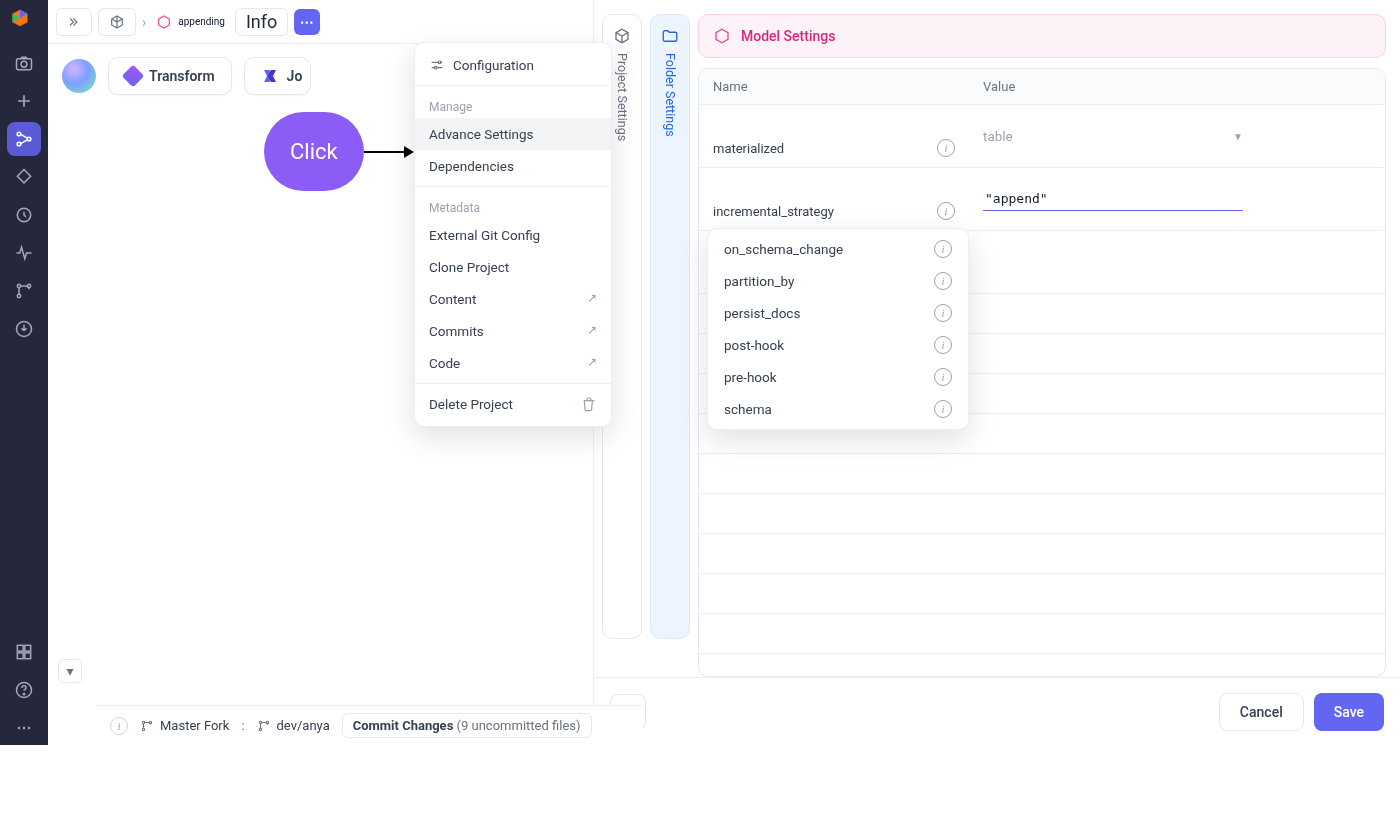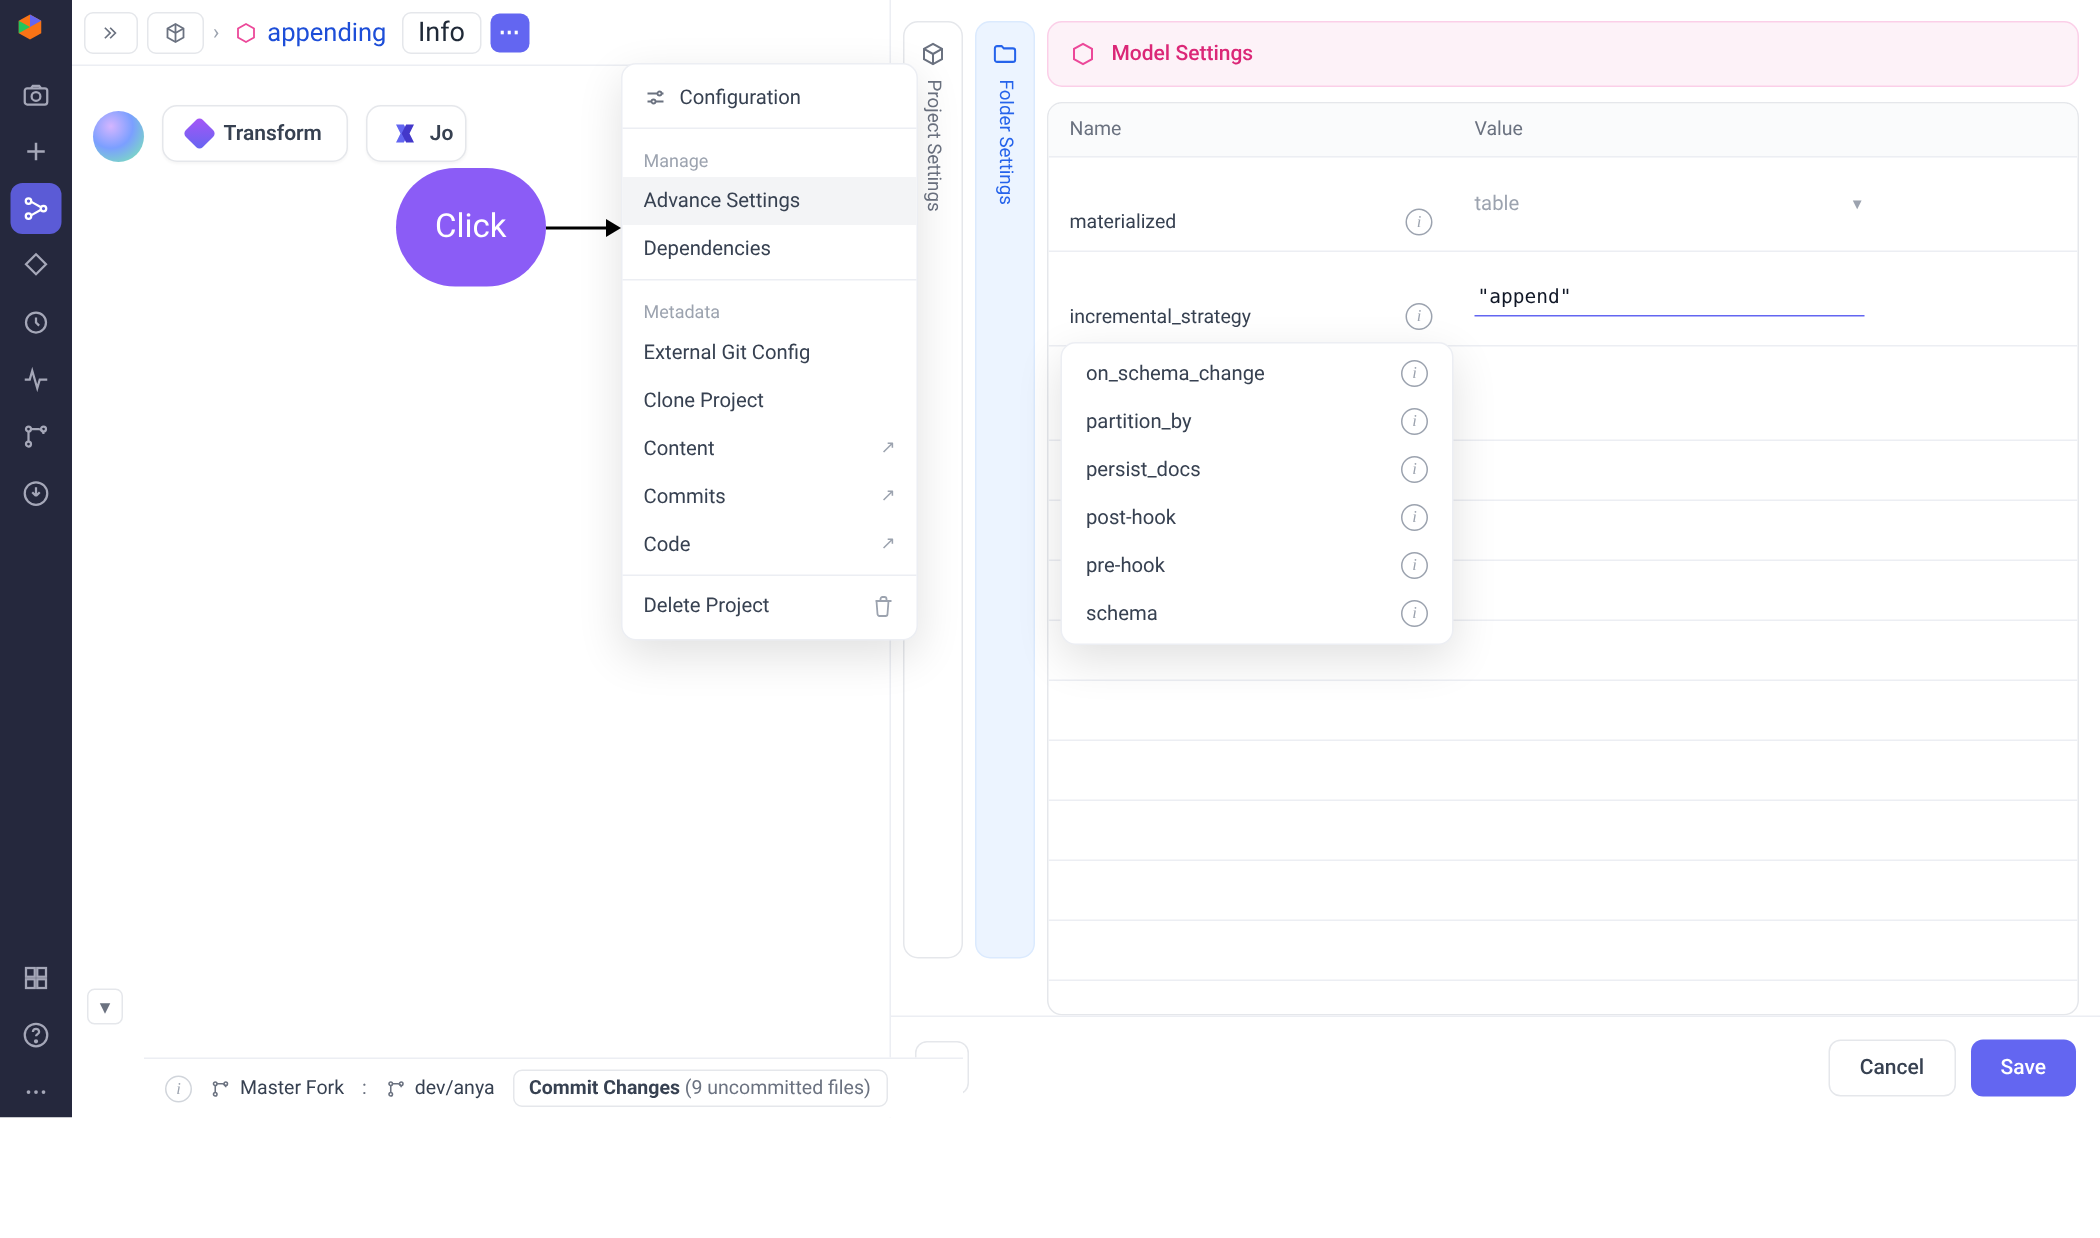--- a/index.html
+++ b/index.html
@@ -14,25 +14,25 @@
 .rail-spacer { flex: 1; }
 .rail svg { width: 20px; height: 20px; }
 
 
 .left-col { flex: 0 0 546px; display: flex; flex-direction: column; border-right: 1px solid #eceef3; position: relative; }
 
 
 .crumbs { height: 44px; display: flex; align-items: center; gap: 6px; padding: 0 8px; border-bottom: 1px solid #eceef3; }
 .crumb-chip { display: flex; align-items: center; gap: 6px; height: 28px; padding: 0 10px; border: 1px solid #e5e7eb; border-radius: 6px; background: #fff; font-size: 18px; }
 .crumb-sep { color: #9ca3af; }
-.crumb-plain { display: flex; align-items: center; gap: 6px; font-size: 17px; color: #1d4ed8; padding: 0 4px; }
+.crumb-plain { display: flex; align-items: center; gap: 6px; font-size: 10px; color: #0f172a; padding: 0 4px; }
 .more-btn { width: 26px; height: 26px; border-radius: 6px; background: #6366F1; color: #fff; display: flex; align-items: center; justify-content: center; font-weight: bold; letter-spacing: 1px; }
 
 
-.node-row { height: 64px; display: flex; align-items: flex-end; gap: 12px; padding: 0 14px; }
+.node-row { height: 64px; display: flex; align-items: center; gap: 12px; padding: 0 14px; }
 .orb { width: 34px; height: 34px; border-radius: 50%; background: radial-gradient(circle at 35% 30%, #d4b5ff 0%, #7b9fff 45%, #7bd4c9 80%); }
 .pill { display: flex; align-items: center; gap: 8px; height: 38px; padding: 0 16px; border: 1px solid #e5e7eb; border-radius: 10px; font-weight: 600; color: #374151; background: #fff; box-shadow: 0 1px 2px rgba(0,0,0,0.04); }
 .diamond { width: 16px; height: 16px; transform: rotate(45deg); background: linear-gradient(135deg,#a855f7,#6366f1); border-radius: 3px; }
 
 
 .dropdown { position: absolute; left: 366px; top: 42px; width: 198px; background: #fff; border: 1px solid #eceef3; border-radius: 10px; box-shadow: 0 10px 30px rgba(0,0,0,0.12); padding: 6px 0; z-index: 30; }
 .dd-item { display: flex; align-items: flex-start; gap: 8px; padding: 8px 14px; font-size: 13.5px; color: #374151; cursor: pointer; }
 .dd-item.hover { background: #f3f4f6; }
 .dd-head { padding: 10px 14px 4px; font-size: 12px; color: #9ca3af; }
 .dd-sep { height: 1px; background: #eceef3; margin: 4px 0; }

